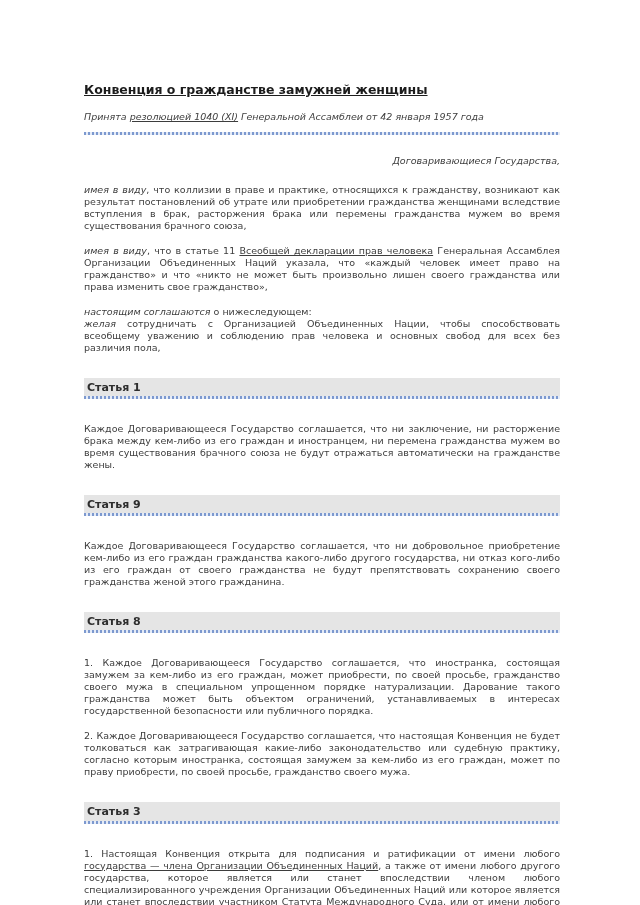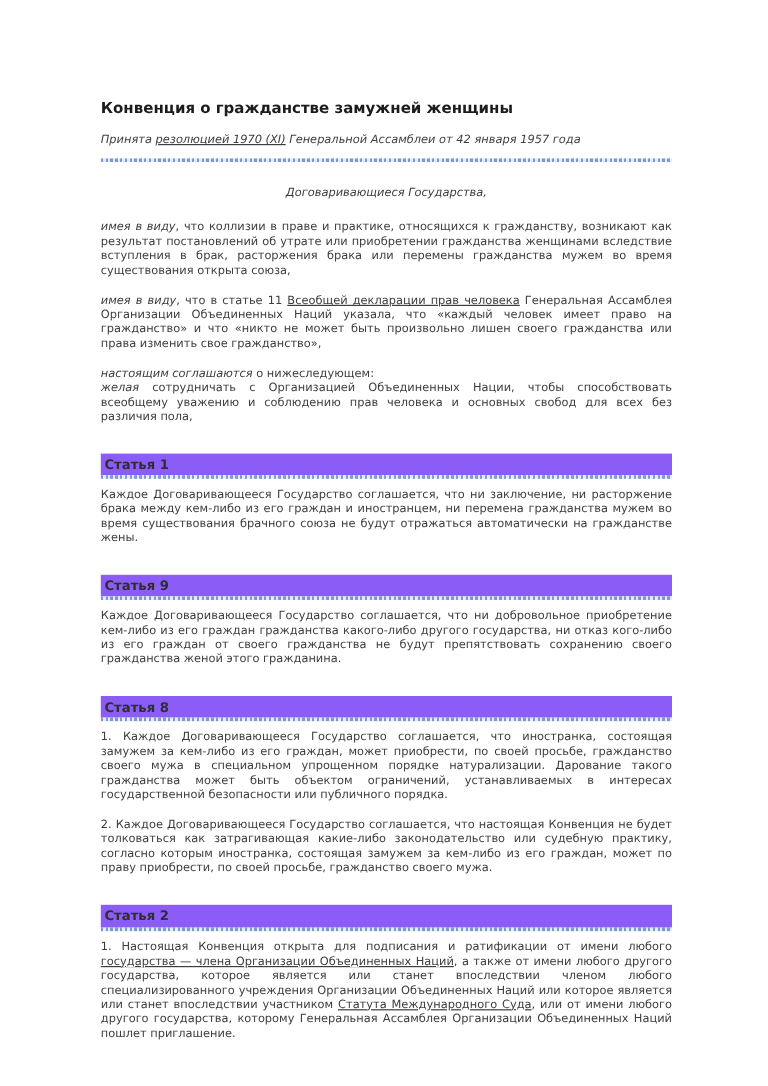--- a/index.html
+++ b/index.html
@@ -3,60 +3,60 @@
 <meta charset="utf-8">
 <style>
   html,body{margin:0;padding:0;}
   body{
     width:640px;height:905px;background:#ffffff;position:relative;
     font-family:"DejaVu Sans","Liberation Sans",sans-serif;
     -webkit-font-smoothing:antialiased;
   }
   .doc{position:absolute;left:84px;top:82px;width:476px;color:#3d3d3d;}
   .title{
-    font-size:12.5px;font-weight:bold;color:#1c1c1c;margin:0 0 14px 0;line-height:1.2;
+    font-size:12.5px;font-weight:bold;color:#1c1c1c;margin:0 0 14px 0;line-height:1.2;text-decoration:underline;
   }
   .subtitle{
     font-size:9.5px;font-style:italic;color:#3f3f3f;margin:0 0 9px 0;line-height:1.25;
   }
   .rule{
     height:3px;width:100%;
     background:repeating-linear-gradient(90deg,#7d99cf 0px,#7d99cf 2px,#e4ebf7 2px,#e4ebf7 4px);
     margin:0 0 0 0;
   }
   .rule.top{margin-bottom:20px;}
   .para{
     font-size:9.5px;line-height:12px;text-align:justify;margin:0 0 13px 0;color:#3d3d3d;
   }
-  .para.single{text-align:center;}
+  .para.single{text-align:right;}
   .ital{font-style:italic;}
   a.lnk{
     color:#3d3d3d;text-decoration:underline;cursor:pointer;
   }
   .art{margin-top:24px;}
   .art-head{
-    background:#8b5cf6;color:#2e2e2e;font-size:11px;line-height:1.2;
+    background:#e5e5e5;color:#2e2e2e;font-size:11px;line-height:1.2;
     padding:3px 4px 2px 3px;margin:0;
   }
-  .art-body{margin-top:8px;}
+  .art-body{margin-top:24px;}
 </style>
 </head>
 <body>
 
 <div class="doc">
 
   <h1 class="title">Конвенция о гражданстве замужней женщины</h1>
 
-  <p class="subtitle"><span>Принята </span><a class="lnk">резолюцией 1970 (XI)</a><span> Генеральной Ассамблеи от 42 января 1957 года</span></p>
+  <p class="subtitle"><span>Принята </span><a class="lnk">резолюцией 1040 (XI)</a><span> Генеральной Ассамблеи от 42 января 1957 года</span></p>
 
   <div class="rule top"></div>
 
   <p class="para single ital" style="margin-bottom:17px;">Договаривающиеся Государства,</p>
 
-  <p class="para"><span class="ital">имея в виду</span><span>, что коллизии в праве и практике, относящихся к гражданству, возникают как результат постановлений об утрате или приобретении гражданства женщинами вследствие вступления в брак, расторжения брака или перемены гражданства мужем во время существования открыта союза,</span></p>
+  <p class="para"><span class="ital">имея в виду</span><span>, что коллизии в праве и практике, относящихся к гражданству, возникают как результат постановлений об утрате или приобретении гражданства женщинами вследствие вступления в брак, расторжения брака или перемены гражданства мужем во время существования брачного союза,</span></p>
 
   <p class="para"><span class="ital">имея в виду</span><span>, что в статье 11 </span><a class="lnk">Всеобщей декларации прав человека</a><span> Генеральная Ассамблея Организации Объединенных Наций указала, что «каждый человек имеет право на гражданство» и что «никто не может быть произвольно лишен своего гражданства или права изменить свое гражданство»,</span></p>
 
   <p class="para" style="margin-bottom:0;"><span class="ital">настоящим соглашаются</span><span> о нижеследующем:</span></p>
 
   <p class="para"><span class="ital">желая</span><span> сотрудничать с Организацией Объединенных Нации, чтобы способствовать всеобщему уважению и соблюдению прав человека и основных свобод для всех без различия пола,</span></p>
 
   <section class="art">
     <h2 class="art-head">Статья 1</h2>
     <div class="rule"></div>
@@ -70,18 +70,18 @@
   </section>
 
   <section class="art">
     <h2 class="art-head">Статья 8</h2>
     <div class="rule"></div>
     <p class="para art-body">1. Каждое Договаривающееся Государство соглашается, что иностранка, состоящая замужем за кем-либо из его граждан, может приобрести, по своей просьбе, гражданство своего мужа в специальном упрощенном порядке натурализации. Дарование такого гражданства может быть объектом ограничений, устанавливаемых в интересах государственной безопасности или публичного порядка.</p>
     <p class="para">2. Каждое Договаривающееся Государство соглашается, что настоящая Конвенция не будет толковаться как затрагивающая какие-либо законодательство или судебную практику, согласно которым иностранка, состоящая замужем за кем-либо из его граждан, может по праву приобрести, по своей просьбе, гражданство своего мужа.</p>
   </section>
 
   <section class="art">
-    <h2 class="art-head">Статья 2</h2>
+    <h2 class="art-head">Статья 3</h2>
     <div class="rule"></div>
     <p class="para art-body"><span>1. Настоящая Конвенция открыта для подписания и ратификации от имени любого </span><a class="lnk">государства — члена Организации Объединенных Наций</a><span>, а также от имени любого другого государства, которое является или станет впоследствии членом любого специализированного учреждения Организации Объединенных Наций или которое является или станет впоследствии участником </span><a class="lnk">Статута Международного Суда</a><span>, или от имени любого другого государства, которому Генеральная Ассамблея Организации Объединенных Наций пошлет приглашение.</span></p>
   </section>
 
 </div>
 
 </body></html>

